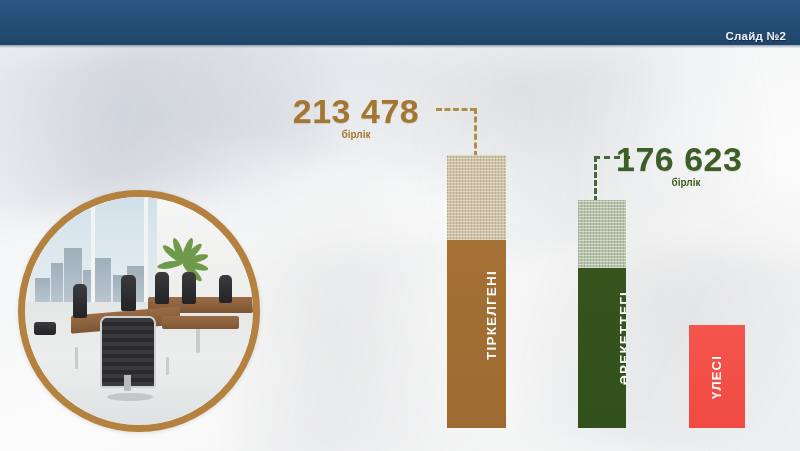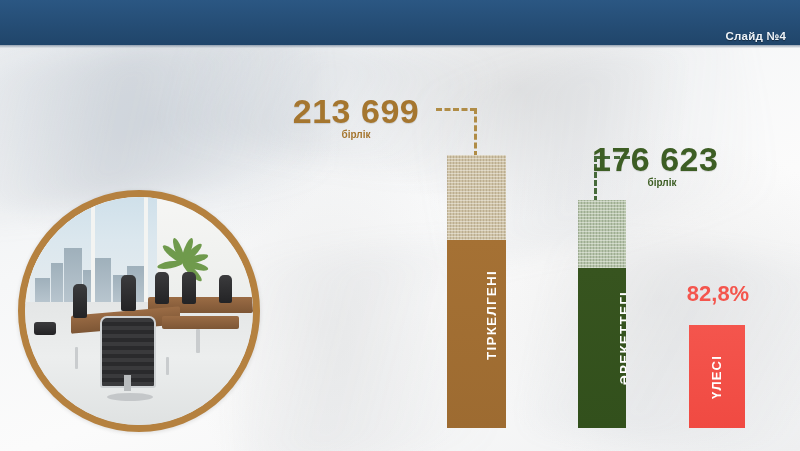--- a/index.html
+++ b/index.html
@@ -208,21 +208,21 @@
   .value .num {
     display: block;
     font-size: 34px; font-weight: bold; letter-spacing: .5px;
     text-shadow: 0 1px 1px rgba(0,0,0,0.12);
   }
   .value .unit {
     display: block; font-size: 10px; font-weight: bold; margin-top: -2px;
   }
   #value-registered { left: 272px; top: 92px; width: 168px; color: #a5762f; }
   #value-registered .unit { color: #a5762f; }
-  #value-active { left: 592px; top: 140px; width: 168px; color: #3d5e24; text-align: left; }
+  #value-active { left: 616px; top: 140px; width: 168px; color: #3d5e24; text-align: left; }
   #value-active .unit { color: #3d5e24; text-align: center; padding-right: 28px; }
   #value-share {
     left: 666px; top: 281px; width: 104px;
     color: #f4554d; font-size: 22px; font-weight: bold;
   }
 
   
   .conn { position: absolute; }
   .conn.h { border-top: 3px dashed #b08c46; }
   .conn.v { border-left: 3px dashed #b08c46; }
@@ -242,21 +242,21 @@
   <div class="bg-wash"></div>
   <div class="bg-streak s1"></div>
   <div class="bg-streak s2"></div>
   <div class="bg-streak s3"></div>
   <div class="bg-streak s4"></div>
   <div class="bg-streak s5"></div>
 
   <div class="header"></div>
   <div class="header-underline"></div>
   <div class="header-title">КӘСІПКЕРЛІК</div>
-  <div class="slide-no">Слайд №4</div>
+  <div class="slide-no">Слайд №2</div>
 
   <div class="photo-wrap">
     <div class="photo-inner">
       <div class="ph-wall"></div>
       <div class="ph-window">
         <div class="ph-city">
           <div class="ph-bld" style="left:4%;  width:12%; height:40%;"></div>
           <div class="ph-bld" style="left:17%; width:9%;  height:62%;"></div>
           <div class="ph-bld" style="left:27%; width:14%; height:85%;"></div>
           <div class="ph-bld" style="left:42%; width:8%;  height:52%;"></div>
@@ -301,30 +301,29 @@
       <div class="ph-base"></div>
     </div>
   </div>
 
   <div class="conn h" id="conn-reg-h"></div>
   <div class="conn v" id="conn-reg-v"></div>
   <div class="conn hg" id="conn-act-h"></div>
   <div class="conn vg" id="conn-act-v"></div>
 
   <div class="value" id="value-registered">
-    <span class="num">213 699</span>
+    <span class="num">213 478</span>
     <span class="unit">бірлік</span>
   </div>
 
   <div class="value" id="value-active">
     <span class="num">176 623</span>
     <span class="unit">бірлік</span>
   </div>
 
-  <div class="value" id="value-share">82,8%</div>
 
   <div class="bar" id="bar-registered">
     <div class="cap"></div>
     <div class="body"></div>
     <div class="bar-label">
       <span class="vert" style="display:inline-block">ТІРКЕЛГЕНІ</span>
     </div>
   </div>
 
   <div class="bar" id="bar-active">

